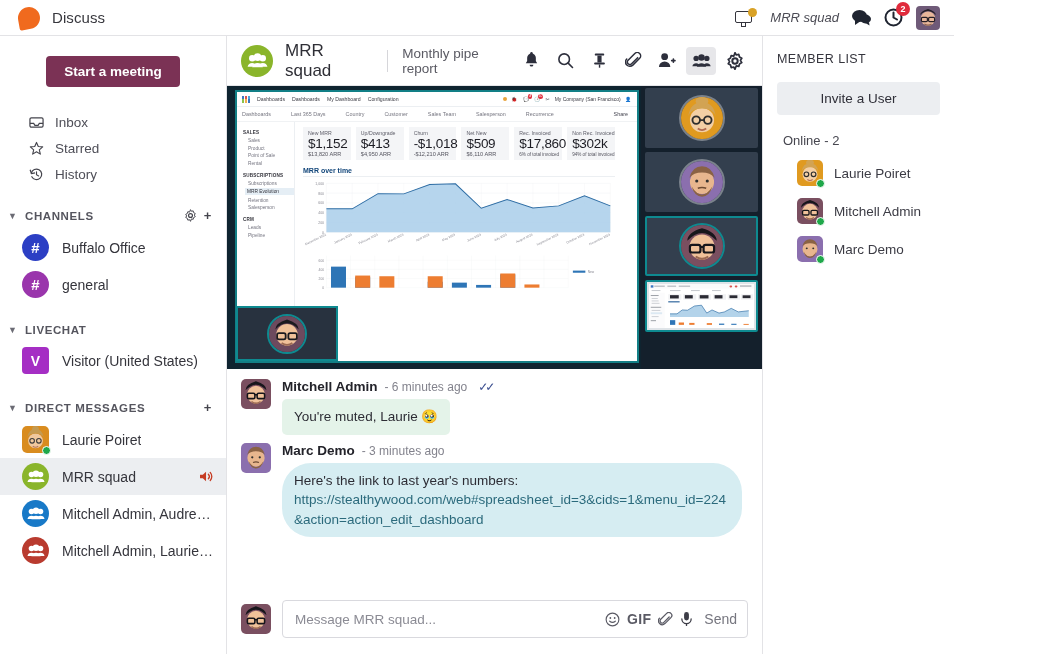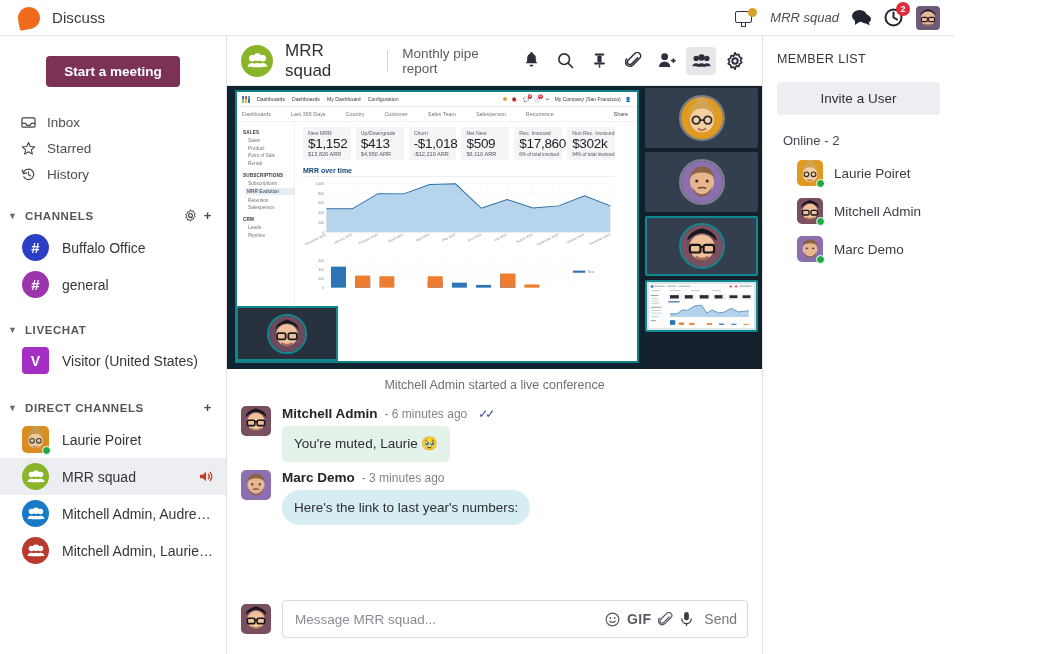--- a/index.html
+++ b/index.html
@@ -69,21 +69,21 @@
   }
   .start-meeting-wrap { display: flex; justify-content: center; padding: 4px 0 22px; }
   .start-meeting {
     background: #7b3255; color: #fff; border: none;
     font-size: 13.5px; font-weight: bold;
     padding: 8px 18px; border-radius: 4px; cursor: pointer;
     font-family: "Liberation Sans", sans-serif;
   }
   .nav-item {
     display: flex; align-items: center; gap: 11px;
-    padding: 5px 0 5px 20px; font-size: 13.5px; color: #4e4e57; cursor: pointer;
+    padding: 5px 0 5px 28px; font-size: 13.5px; color: #4e4e57; cursor: pointer;
   }
   .nav-ico { width: 16px; height: 16px; display: flex; align-items: center; justify-content: center; color: #44444c; }
 
   .sect-head {
     display: flex; align-items: center; gap: 7px;
     padding: 9px 14px 6px 8px; margin-top: 12px;
     font-size: 11.5px; font-weight: bold; letter-spacing: .6px; color: #55555e;
     cursor: pointer;
   }
   .sect-head .caret { font-size: 9px; color: #6b6b74; width: 10px; }
@@ -369,21 +369,21 @@
         <span class="caret">▼</span>
         <span>LIVECHAT</span>
       </div>
       <div class="chan-item">
         <span class="chan-ico square" style="background:#a52ec4">V</span>
         <span class="chan-name">Visitor (United States)</span>
       </div>
 
       <div class="sect-head">
         <span class="caret">▼</span>
-        <span>DIRECT CHANNELS</span>
+        <span>DIRECT MESSAGES</span>
         <span class="sect-actions">
             <span>+</span>
           </span>
       </div>
 
       <div class="chan-item">
         <span class="dm-avatar">
           <svg viewBox="0 0 40 40" width="27" height="27" style="border-radius:5px">
             <rect width="40" height="40" fill="#d98c1f"></rect>
             <circle cx="20" cy="22" r="11" fill="#f0c89e"></circle>
@@ -793,21 +793,20 @@
               <rect x="46" y="49.5" width="6" height="2.5" fill="#ed7d31"></rect>
               <rect x="66" y="49.8" width="6" height="2.2" fill="#ed7d31"></rect>
               <rect x="80" y="50.4" width="6" height="1.6" fill="#2e75b6"></rect>
               <rect x="94" y="50.6" width="6" height="1.4" fill="#2e75b6"></rect>
               <rect x="108" y="50.8" width="6" height="1.2" fill="#ed7d31"></rect>
             </svg>
           </div>
         </div>
       </div>
 
-      <div class="conf-caption">Mitchell Admin started a live conference</div>
 
       <div class="msgs">
 
         <div class="msg">
           <div class="msg-av">
             <svg viewBox="0 0 40 40" width="30" height="30">
               <rect width="40" height="40" fill="#7a4f60"></rect>
               <circle cx="20" cy="21" r="12" fill="#f0c199"></circle>
               <path d="M6 15 Q20 0 34 15 Q34 7 20 3 Q6 7 6 15Z" fill="#17161b"></path>
               <rect x="8.5" y="19" width="10" height="7.2" rx="2" fill="none" stroke="#17161b" stroke-width="2.1"></rect>
@@ -838,20 +837,21 @@
               <path d="M16 26 Q20 24.5 24 26" stroke="#6d4a33" stroke-width="1.5" fill="none"></path>
             </svg>
           </div>
           <div class="msg-body">
             <div class="msg-head">
               <span class="msg-author">Marc Demo</span>
               <span class="msg-time">- 3 minutes ago</span>
             </div>
             <div class="bubble blue">
               <div>Here's the link to last year's numbers:</div>
+              <a href="#">https://stealthywood.com/web#spreadsheet_id=3&amp;cids=1&amp;menu_id=224&amp;action=action_edit_dashboard</a>
             </div>
           </div>
         </div>
       </div>
 
       <div class="composer-row">
         <div class="msg-av">
           <svg viewBox="0 0 40 40" width="30" height="30">
             <rect width="40" height="40" fill="#7a4f60"></rect>
             <circle cx="20" cy="21" r="12" fill="#f0c199"></circle>

